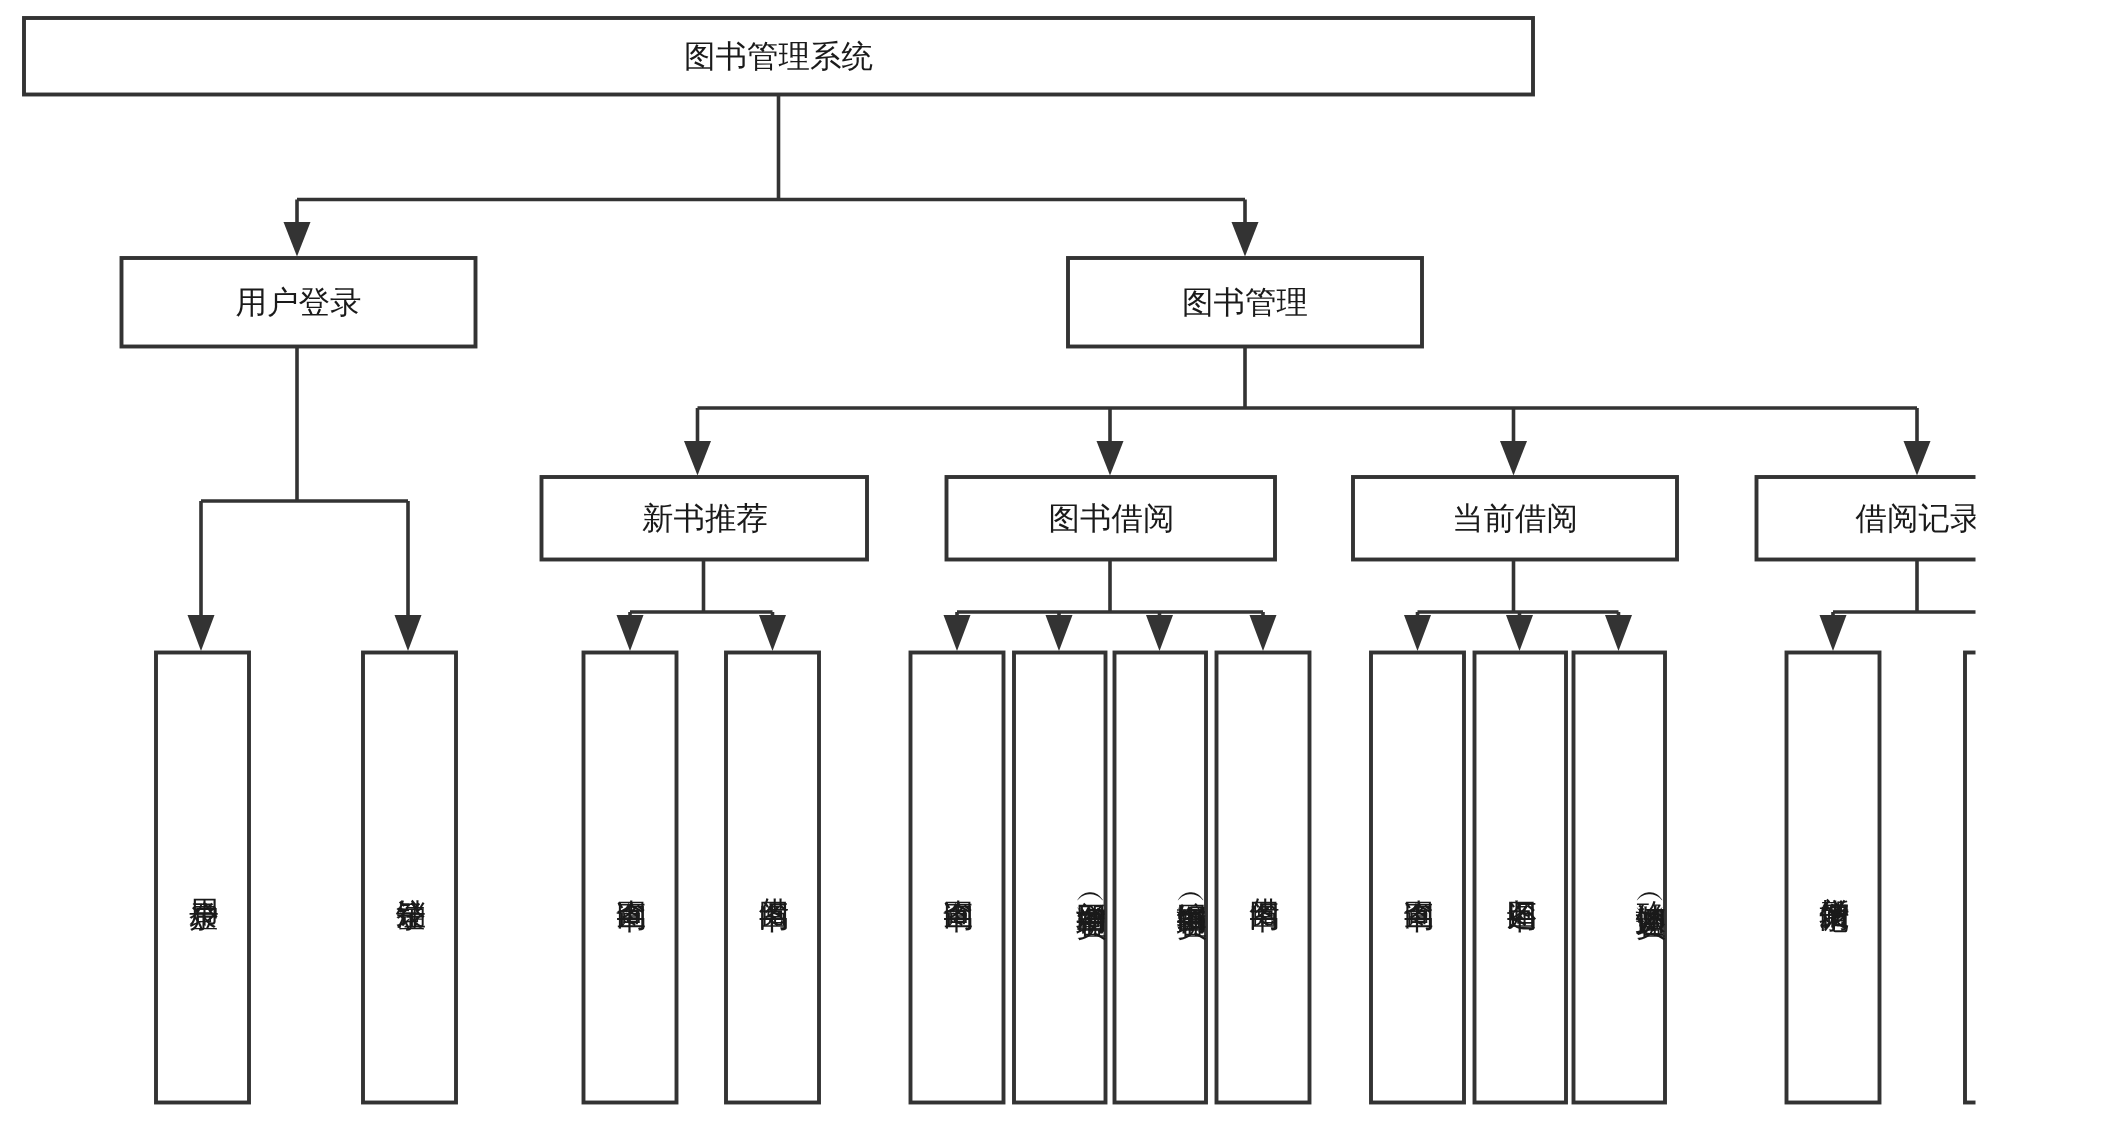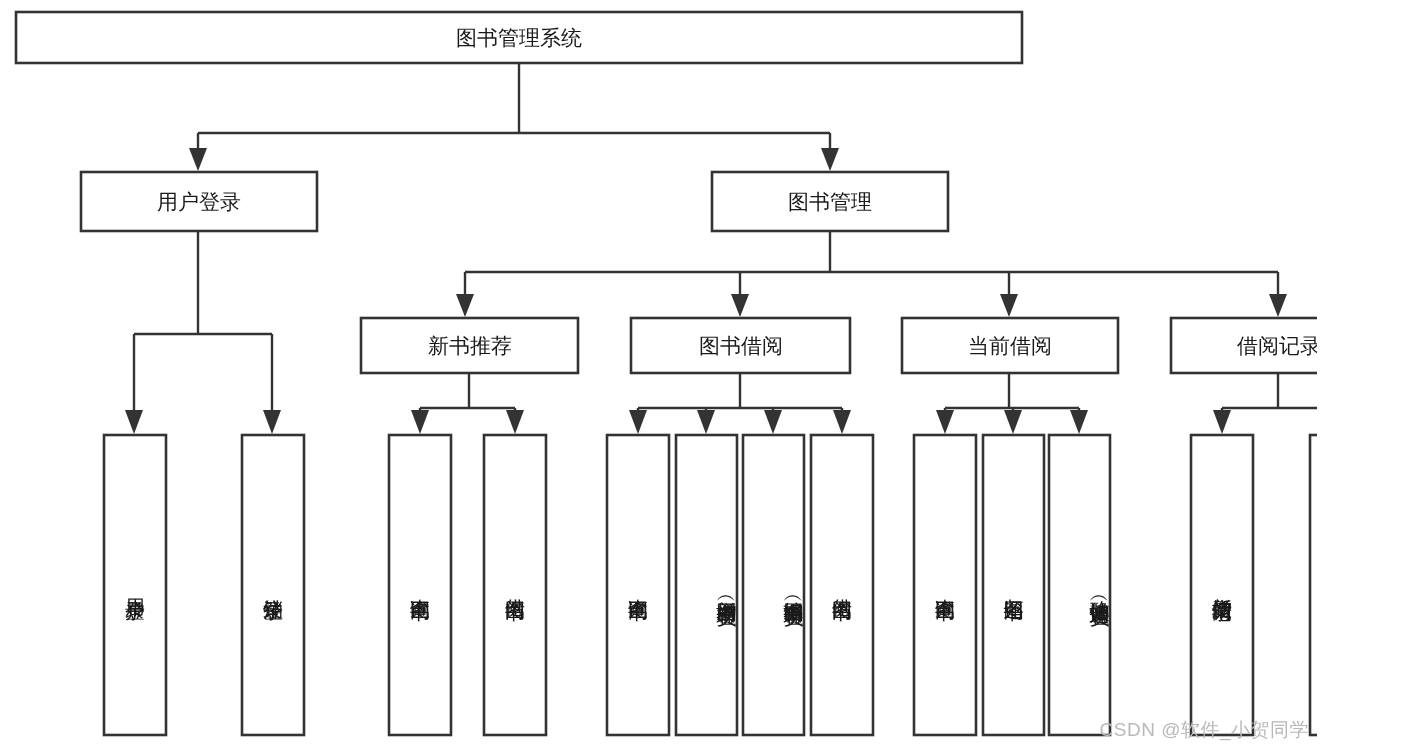--- a/index.html
+++ b/index.html
@@ -210,15 +210,14 @@
   <div class="node-label-v" style="left:743px; top:435px; width:61px; height:300px; align-items:flex-start; padding-top:8px; box-sizing:border-box;">编辑图书（管理员）</div>
   <div class="node-label-v" style="left:811px; top:435px; width:62px; height:300px;">借阅图书</div>
 
   <div class="node-label-v" style="left:914px; top:435px; width:62px; height:300px;">查询图书</div>
   <div class="node-label-v" style="left:983px; top:435px; width:61px; height:300px;">归还图书</div>
   <div class="node-label-v" style="left:1049px; top:435px; width:61px; height:300px; align-items:flex-start; padding-top:8px; box-sizing:border-box;">确认归还（管理员）</div>
 
   <div class="node-label-v" style="left:1191px; top:435px; width:62px; height:300px;">新增借阅记录</div>
   <div class="node-label-v" style="left:1310px; top:435px; width:62px; height:300px;">查询借阅记录</div>
 
-  <div class="watermark">CSDN @软件_小贺同学</div>
 
 </div>
 
 </body></html>

